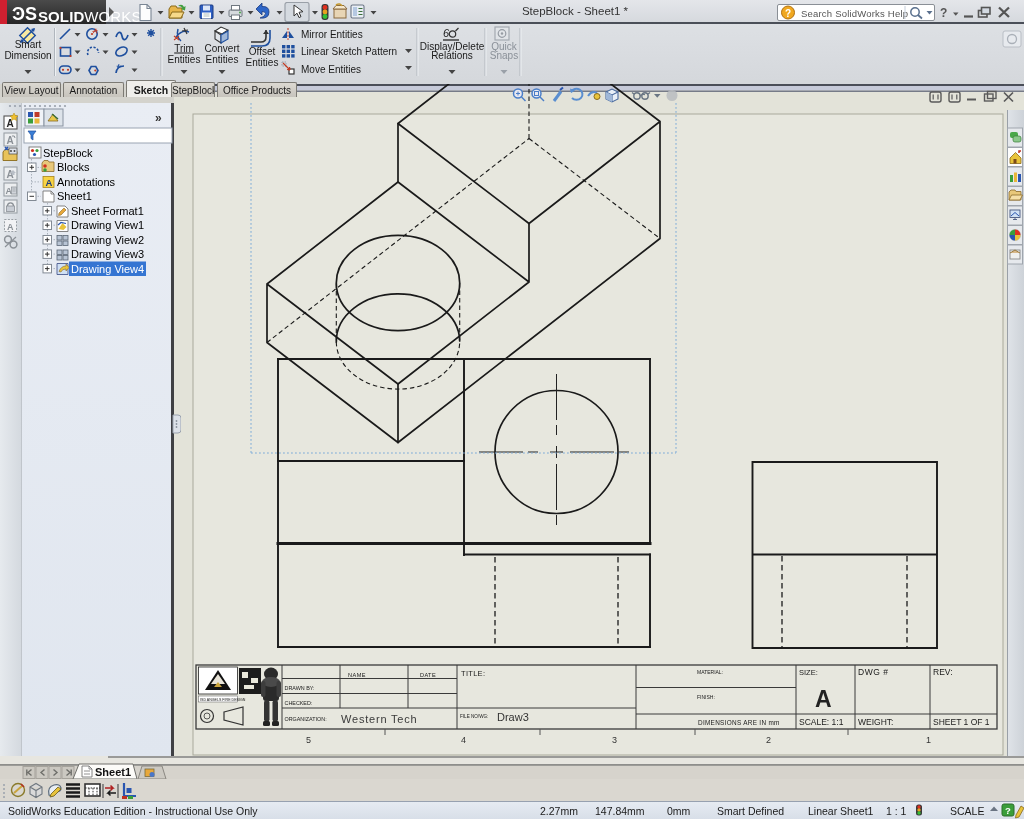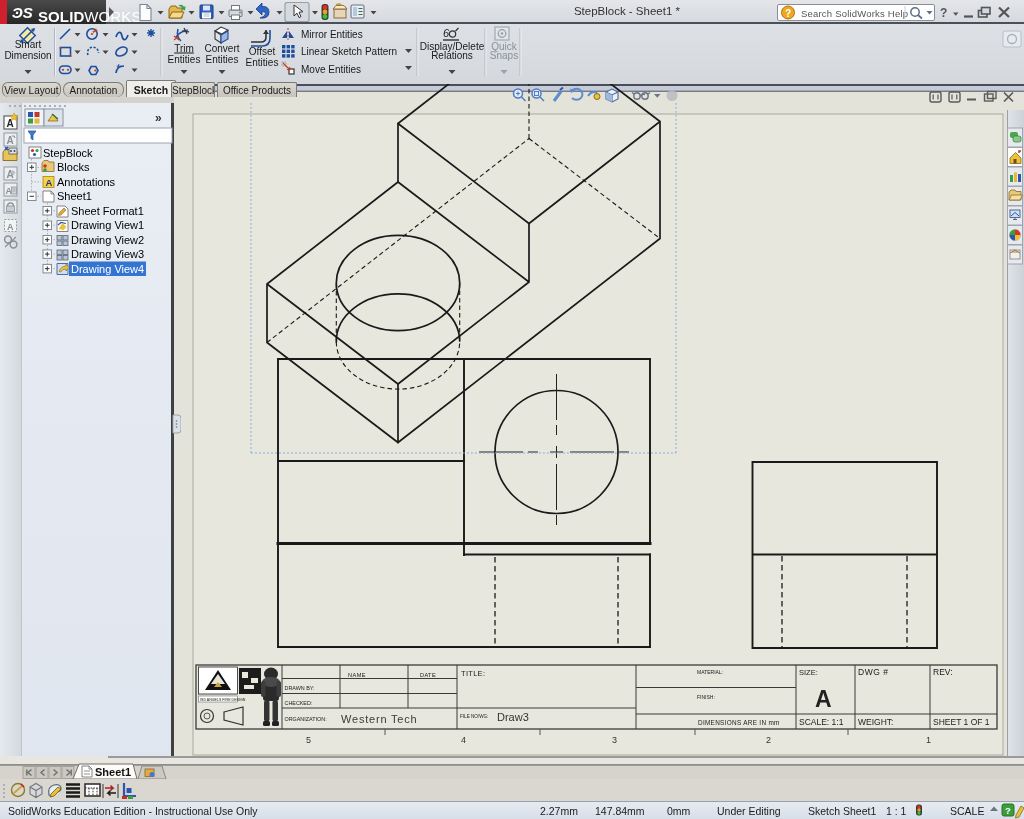--- a/index.html
+++ b/index.html
@@ -4,24 +4,24 @@
 <style>
 * { margin:0; padding:0; box-sizing:border-box; }
 html,body { width:1024px; height:819px; overflow:hidden; font-family:"Liberation Sans",sans-serif; }
 #app { position:absolute; top:0; left:0; width:1024px; height:819px; background:#dce0e5; }
 .abs { position:absolute; }
 
 #titlebar { top:0; left:0; width:1024px; height:24px;
   background:linear-gradient(#e4e6ea,#d6d9de); border-bottom:2px solid #4a4f58; }
 #logored { top:0; left:0; width:7px; height:24px; background:#cf2030; }
 #logoblk { top:0; left:7px; width:99px; height:24px; background:linear-gradient(#4a4a4a,#262626); color:#fff; }
-#logoblk .ds { position:absolute; left:5px; top:4px; font-size:15px; font-style:italic; font-weight:bold; }
+#logoblk .ds { position:absolute; left:5px; top:4px; font-size:18px; font-weight:bold; }
 #logoblk .sw { position:absolute; left:31px; top:8px; font-size:15px; font-weight:bold; letter-spacing:0.1px; }
 #logoarr { top:7px; left:109px; width:0; height:0; border-left:5px solid #5a5a5a; border-top:5px solid transparent; border-bottom:5px solid transparent; }
-#wintitle { top:5px; left:470px; width:210px; text-align:right; font-size:11.5px; color:#333; }
+#wintitle { top:5px; left:470px; width:210px; text-align:center; font-size:11.5px; color:#333; }
 
 #searchbox { top:4px; left:777px; width:158px; height:17px; background:#fff; border:1.5px solid #8a8f96; border-radius:2px; }
 #searchbox .stxt { position:absolute; left:23px; top:3px; font-size:9.5px; color:#555; letter-spacing:0.2px; }
 
 #ribbon { top:24px; left:0; width:1024px; height:56px; background:linear-gradient(#dde0e4,#d5d8dc); }
 
 #tabband { top:80px; left:0; width:1024px; height:4px; background:#d4d7db; z-index:5; }
 #tabs { top:80px; left:0; width:310px; height:20px; background:transparent; z-index:6; }
 .tab { position:absolute; top:2px; height:14.5px; background:linear-gradient(#dcd9d2,#c7c4bd); border:1px solid #7c7a74; border-bottom:none; border-radius:2px 2px 0 0; font-size:10px; color:#1a1a1a; text-align:center; padding-top:2px; white-space:nowrap; overflow:hidden; }
 .tab.active { background:#efeeeb; font-weight:bold; top:0px; height:16.5px; padding-top:3px; font-size:10.5px; }
@@ -233,22 +233,22 @@
       <path d="M500.5,46 h7 l-3.5,4 z" fill="#9aa0a8"></path>
 
       <rect x="1003" y="7" width="18" height="16" rx="2" fill="#e7eaee" stroke="#b9bec5"></rect>
       <circle cx="1012" cy="15" r="4.5" fill="none" stroke="#aab0b8" stroke-width="1.3"></circle>
     </g>
   </svg>
 
   <div class="abs" id="tabband"></div>
   <div class="abs" style="top:80px;left:0;width:174px;height:23px;background:#d4d3cd;z-index:4"></div>
   <div class="abs" id="tabs">
-    <div class="tab" style="left:2px;width:59px;border-radius:6px;">View Layout</div>
-    <div class="tab" style="left:63px;width:61px;border-radius:7px;">Annotation</div>
+    <div class="tab" style="left:2px;width:59px;">View Layout</div>
+    <div class="tab" style="left:63px;width:61px;">Annotation</div>
     <div class="tab active" style="left:126px;width:50px;">Sketch</div>
     <div class="tab" style="left:171px;width:44px;">StepBlock</div>
     <div class="tab" style="left:217px;width:80px;">Office Products</div>
   </div>
 
   <svg class="abs" id="gfx" width="850" height="672" viewBox="-7 0 850 672">
 
     <rect x="-7" y="0" width="850" height="672" fill="#e3e3d9"></rect>
 
     <rect x="-7" y="0" width="850" height="2" fill="#4a4e58"></rect>
@@ -628,22 +628,22 @@
       <rect x="5.5" y="9" width="5" height="5" fill="#2a56b0"></rect>
       <rect x="1" y="17" width="5" height="3" fill="#c03020"></rect>
       <rect x="7" y="17" width="5" height="3" fill="#3a9e3a"></rect>
     </g>
   </svg>
   <div class="abs" id="statusbar">
     <span class="st" style="left:8px">SolidWorks Education Edition - Instructional Use Only</span>
     <span class="st" style="left:540px">2.27mm</span>
     <span class="st" style="left:595px">147.84mm</span>
     <span class="st" style="left:667px">0mm</span>
-    <span class="st" style="left:717px">Under Editing</span>
-    <span class="st" style="left:808px">Sketch Sheet1</span>
+    <span class="st" style="left:717px">Smart Defined</span>
+    <span class="st" style="left:808px">Linear Sheet1</span>
     <span class="st" style="left:886px">1 : 1</span>
     <span class="st" style="left:950px">SCALE</span>
   </div>
   <svg class="abs" style="top:801px;left:0" id="statussvg" width="1024" height="18" viewBox="0 0 1024 18">
     <rect x="916" y="3.5" width="6" height="11" rx="2.5" fill="#3a3a3a"></rect>
     <circle cx="919" cy="6" r="1.7" fill="#e03020"></circle>
     <circle cx="919" cy="9" r="1.7" fill="#e8a020"></circle>
     <circle cx="919" cy="12" r="1.7" fill="#35c035"></circle>
     <path d="M990,10 h8 l-4,-4.5 z" fill="#6a7482"></path>
     <rect x="1002" y="3" width="12" height="12" rx="2" fill="#3a9e3a" stroke="#2a6e2a"></rect>

